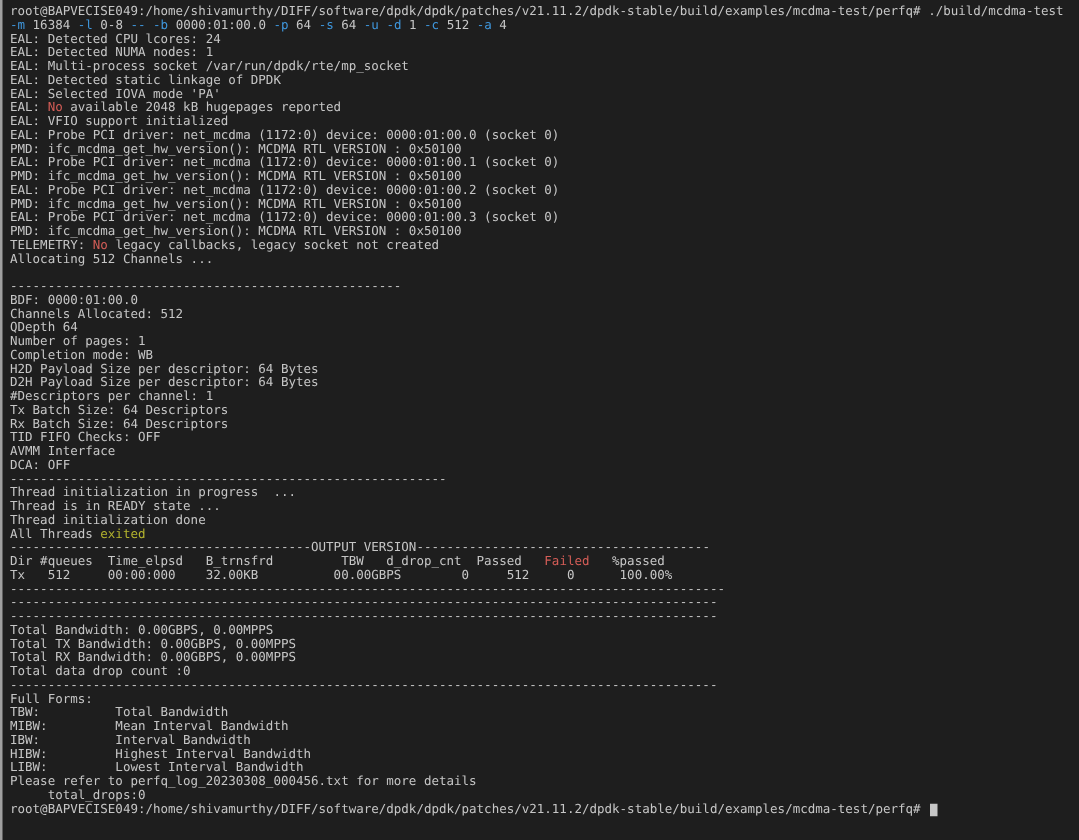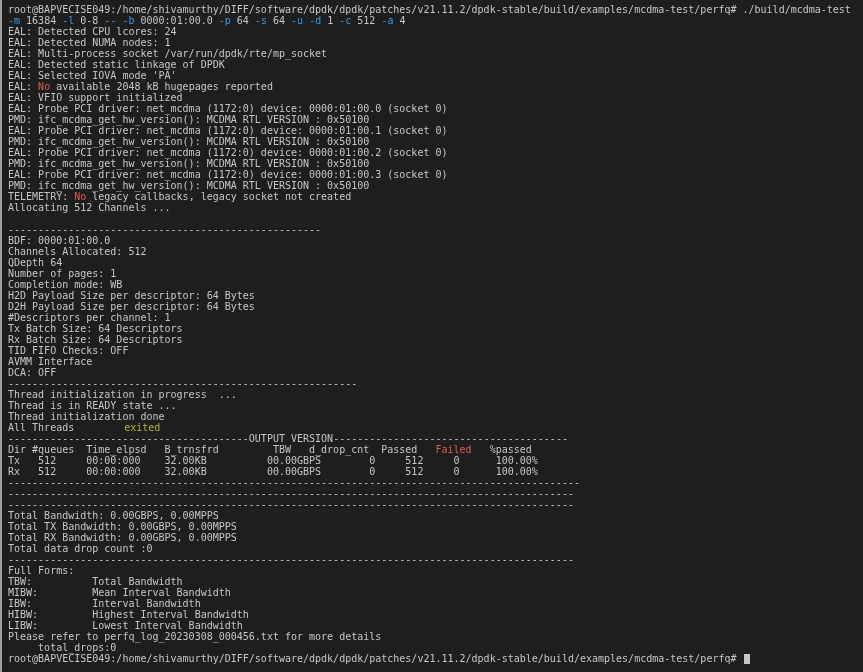--- a/index.html
+++ b/index.html
@@ -19,21 +19,21 @@
     font-family: "DejaVu Sans Mono", monospace;
     font-size: 10px;
     line-height: 11px;
     height: 11px;
     white-space: pre;
     color: var(--foreground, #c6c6c6);
   }
   .line span { white-space: pre; }
   .blue   { color: var(--blue, #3f97dd); }
   .red    { color: var(--red, #d45d57); }
-  .yellow { color: var(--yellow, #b3b32e); margin-left: 44px; }
+  .yellow { color: var(--yellow, #b3b32e); }
   .cursor {
     display: inline-block;
     width: 6px; height: 10px;
     margin-left: 1px;
     background: var(--cursor, #c6c6c6);
     vertical-align: text-bottom;
   }
 </style>
 </head>
 <body>
@@ -75,21 +75,20 @@
       <div class="line"><span>AVMM Interface</span></div>
       <div class="line"><span>DCA: OFF</span></div>
       <div class="line"><span>----------------------------------------------------------</span></div>
       <div class="line"><span>Thread initialization in progress  ...</span></div>
       <div class="line"><span>Thread is in READY state ...</span></div>
       <div class="line"><span>Thread initialization done</span></div>
       <div class="line"><span>All Threads </span><span class="yellow">exited</span></div>
       <div class="line"><span>----------------------------------------</span><span>OUTPUT VERSION</span><span>---------------------------------------</span></div>
       <div class="line"><span>Dir #queues  Time_elpsd   B_trnsfrd         TBW   d_drop_cnt  Passed   </span><span class="red">Failed</span><span>   %passed</span></div>
       <div class="line"><span>Tx   512     00:00:000    32.00KB          00.00GBPS        0     512     0      100.00%</span></div>
-      <div class="line"><span>Rx   512     00:00:000    32.00KB          00.00GBPS        0     512     0      100.00%</span></div>
       <div class="line"><span>-----------------------------------------------------------------------------------------------</span></div>
       <div class="line"><span>----------------------------------------------------------------------------------------------</span></div>
       <div class="line"><span>----------------------------------------------------------------------------------------------</span></div>
       <div class="line"><span>Total Bandwidth: 0.00GBPS, 0.00MPPS</span></div>
       <div class="line"><span>Total TX Bandwidth: 0.00GBPS, 0.00MPPS</span></div>
       <div class="line"><span>Total RX Bandwidth: 0.00GBPS, 0.00MPPS</span></div>
       <div class="line"><span>Total data drop count :0</span></div>
       <div class="line"><span>----------------------------------------------------------------------------------------------</span></div>
       <div class="line"><span>Full Forms:</span></div>
       <div class="line"><span>TBW:          Total Bandwidth</span></div>

